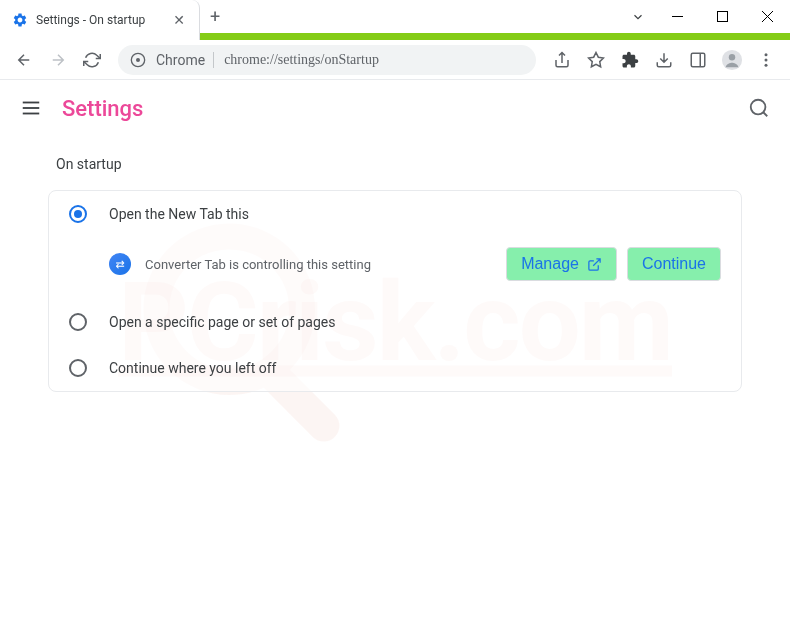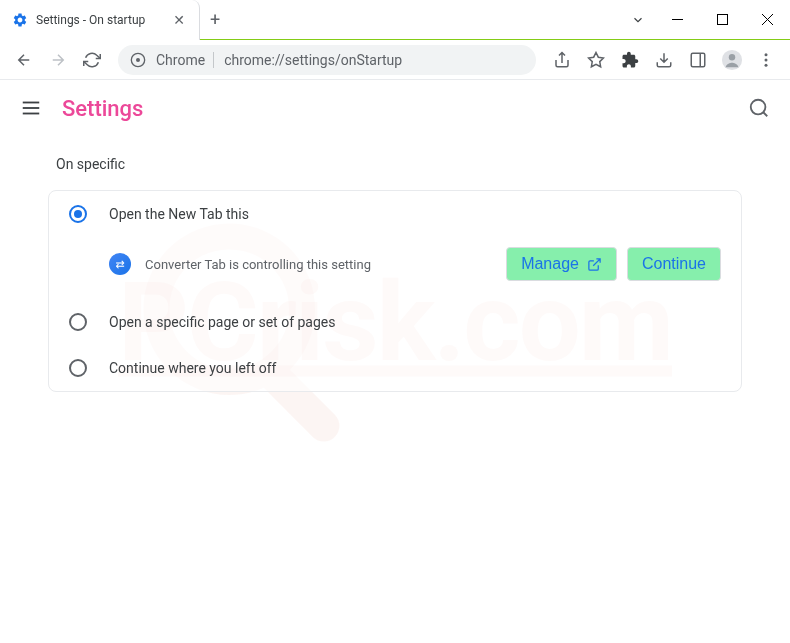--- a/index.html
+++ b/index.html
@@ -32,21 +32,21 @@
       left: 120px;
       width: 260px;
       height: 260px;
       opacity: 0.05;
       pointer-events: none;
     }
     
     .titlebar {
       height: 40px;
       background: #fff;
-      border-bottom: 1px solid #84cc16;
+      border-bottom: 7px solid #84cc16;
       display: flex;
       align-items: stretch;
     }
     .tab {
       display: flex;
       align-items: center;
       background: #fff;
       border-right: 1px solid #dadce0;
       padding: 0 10px 0 12px;
       min-width: 200px;
@@ -110,21 +110,21 @@
       border-radius: 15px;
       display: flex;
       align-items: center;
       padding: 0 12px;
       margin: 0 8px;
       font-size: 14px;
       gap: 10px;
     }
     .omni-secure { color: #5f6368; display: flex; align-items: center; }
     .omni-chrome { color: #5f6368; font-size: 14px; border-right: 1px solid #c4c7ca; padding-right: 8px; }
-    .omni-url { color: #5f6368; }
+    .omni-url { color: #5f6368; font-family: Liberation Serif, serif; }
     .toolbar-right { display: flex; gap: 2px; }
     
     .content-header {
       height: 56px;
       display: flex;
       align-items: center;
       padding: 0 20px;
       gap: 20px;
     }
     .hamburger { cursor: pointer; }
@@ -346,21 +346,21 @@
   <div class="settings-title">Settings</div>
   <div class="search-btn">
     <svg width="22" height="22" viewBox="0 0 24 24" fill="none" stroke="#5f6368" stroke-width="2">
         <circle cx="11" cy="11" r="8"></circle>
         <line x1="21" y1="21" x2="16.65" y2="16.65"></line>
       </svg>
   </div>
 </div>
 
 <div class="panel">
-  <div class="section-title">On specific</div>
+  <div class="section-title">On startup</div>
   <div class="card">
     <div class="radio-row">
       <div class="radio checked"></div>
       <span>Open the New Tab this</span>
     </div>
     <div class="ext-row">
       <div class="ext-icon">⇄</div>
       <span>Converter Tab is controlling this setting</span>
       <div class="ext-actions">
         <button class="ext-btn">

